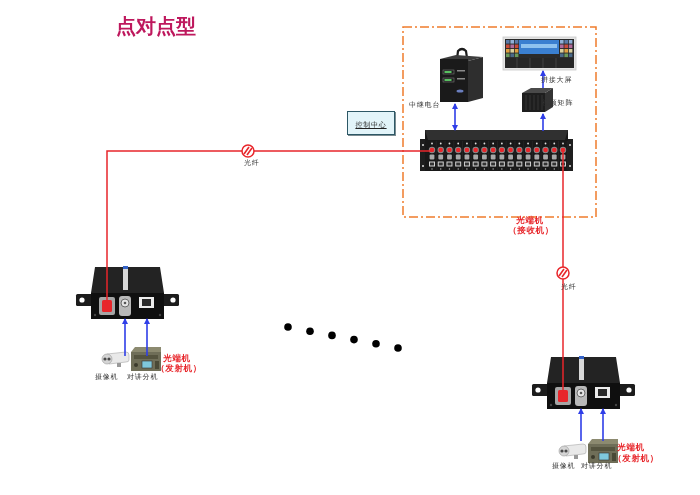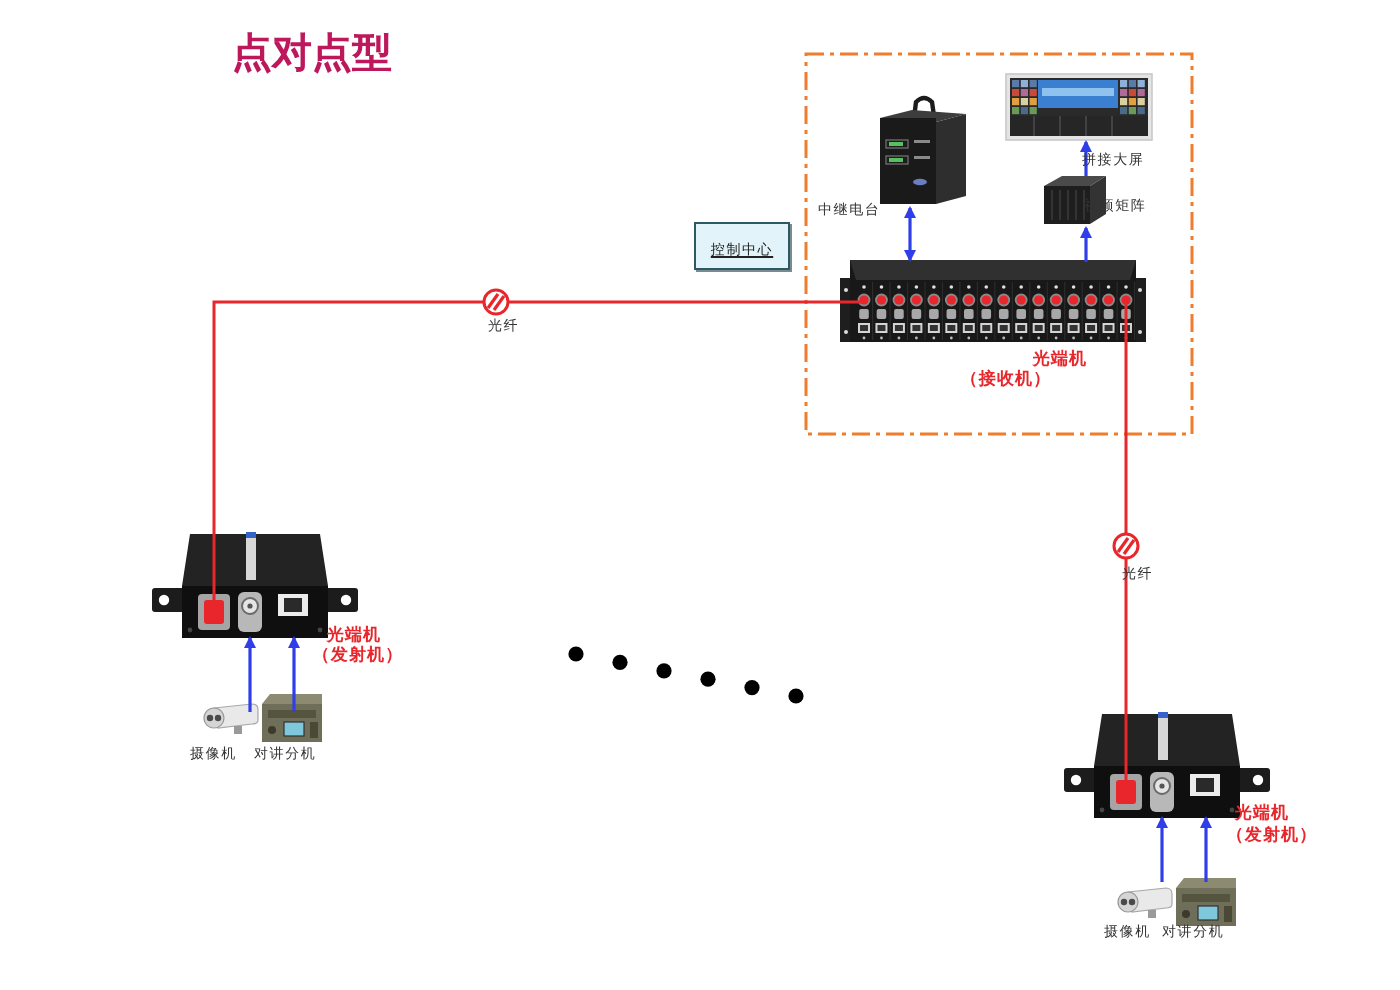--- a/index.html
+++ b/index.html
@@ -2,21 +2,21 @@
 <html style="--fiber: #e8262b; --signal: #2f3ee8; --boundary: #f07c2c; --cc-bg: #e2f4f9; --dev-label: #e8262b;"><head>
 <meta charset="utf-8">
 <style>
   :root { --fiber:#e8262b; --signal:#2f3ee8; --boundary:#f07c2c; --cc-bg:#e2f4f9; --dev-label:#e8262b; }
   html,body{margin:0;padding:0;background:#fff;}
   body{width:700px;height:495px;position:relative;overflow:hidden;font-family:"DejaVu Sans",sans-serif;color:#222;}
   #diagram{position:absolute;left:0;top:0;width:700px;height:495px;}
   .title{position:absolute;left:20px;top:15px;width:272px;text-align:center;font-weight:bold;font-size:20px;line-height:23px;color:#be185d;}
   .title div{white-space:nowrap;}
   .lbl{position:absolute;font-size:7px;line-height:10px;letter-spacing:0.8px;text-align:left;white-space:nowrap;color:#333;}
-  .dev-lbl{position:absolute;font-size:8.5px;line-height:10px;letter-spacing:0.6px;text-align:center;white-space:nowrap;color:var(--dev-label);font-weight:bold;}
+  .dev-lbl{position:absolute;font-size:8.5px;line-height:10px;letter-spacing:0.6px;text-align:center;white-space:nowrap;color:var(--dev-label);font-weight:bold;margin-top:40px;}
   .cc-box{position:absolute;left:347px;top:111px;width:46px;height:22px;background:var(--cc-bg);border:1px solid #2d5866;box-shadow:1px 1px 0 #7a8b90;text-align:center;text-decoration:underline;}
   .cc-box span{font-size:7px;line-height:22px;letter-spacing:0.8px;color:#222;}
   .fiber{stroke:var(--fiber);stroke-width:1.5;fill:none;}
   .fiber-fill{fill:var(--fiber);}
   .fiber-sym{stroke:var(--fiber);stroke-width:1.5;fill:#fff;}
   .fiber-slash{stroke:var(--fiber);stroke-width:1.6;}
   .sig{stroke:var(--signal);stroke-width:1.6;fill:none;}
   .arrowhead{fill:var(--signal);}
   .boundary{stroke:var(--boundary);stroke-width:1.5;fill:none;stroke-dasharray:9 3 2 3;}
   .dot{fill:#000;}
@@ -370,21 +370,21 @@
 
 <div class="cc-box">
   <span>控制中心</span>
 </div>
 
 <div class="lbl" style="left:409px;top:100px;width:50px;">中继电台</div>
 <div class="lbl" style="left:541px;top:75px;width:50px;">拼接大屏</div>
 <div class="lbl" style="left:542px;top:98px;width:50px;">视频矩阵</div>
 
 <div class="dev-lbl" style="left:500px;top:175px;width:60px;">光端机</div>
-<div class="dev-lbl" style="left:468px;top:185px;width:70px;">（接收机）</div>
+<div class="dev-lbl" style="left:496px;top:185px;width:70px;">（接收机）</div>
 
 <div class="lbl" style="left:244px;top:158px;width:28px;">光纤</div>
 <div class="lbl" style="left:561px;top:282px;width:28px;">光纤</div>
 
 <div class="dev-lbl" style="left:147px;top:313px;width:60px;">光端机</div>
 <div class="dev-lbl" style="left:144px;top:323px;width:70px;">（发射机）</div>
 <div class="lbl" style="left:95px;top:372px;width:40px;">摄像机</div>
 <div class="lbl" style="left:127px;top:372px;width:46px;">对讲分机</div>
 
 <div class="dev-lbl" style="left:601px;top:402px;width:60px;">光端机</div>

